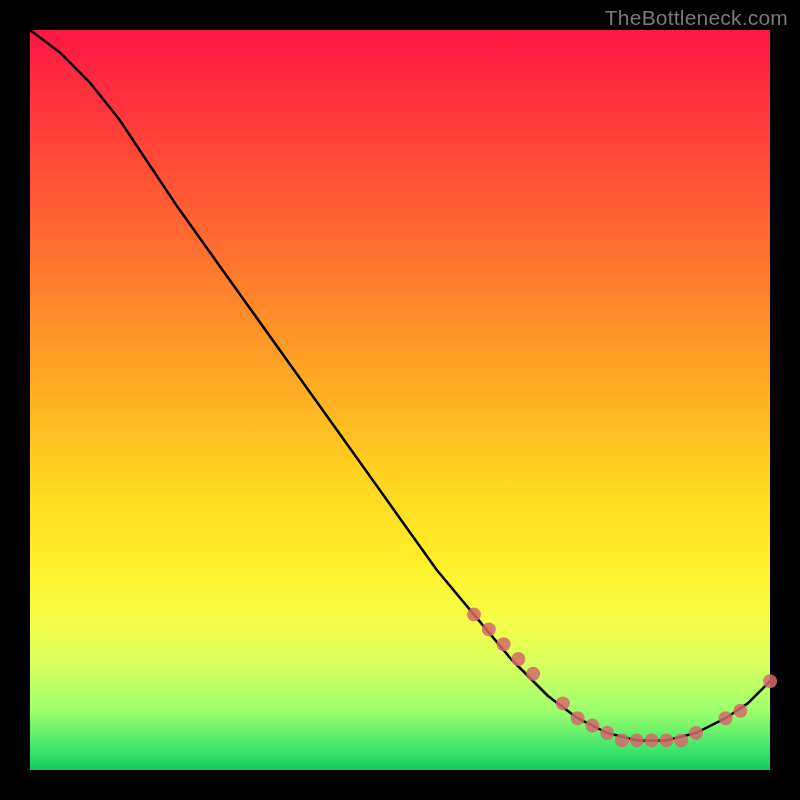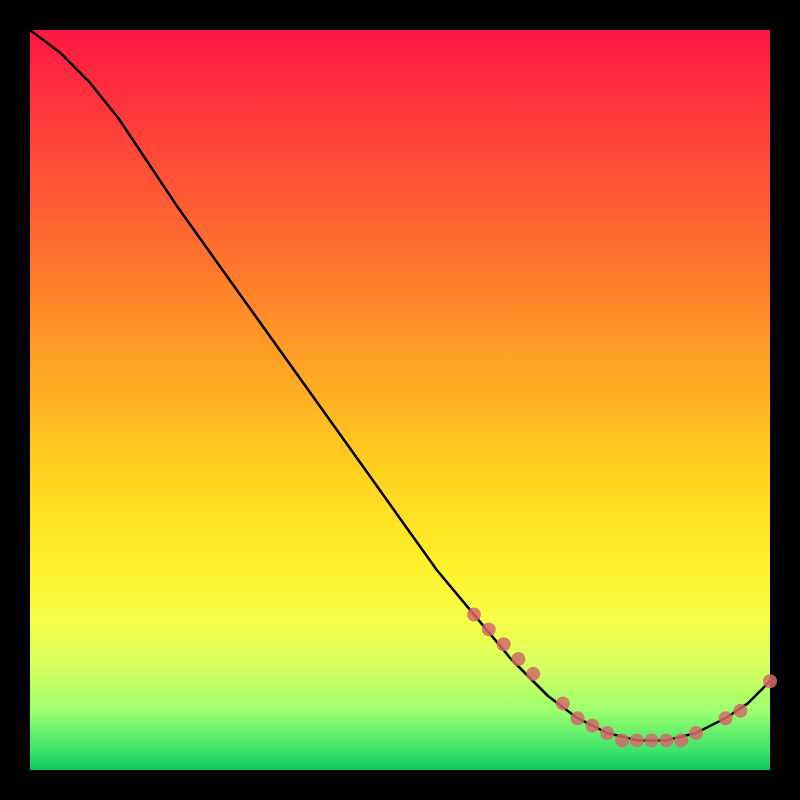--- a/index.html
+++ b/index.html
@@ -80,13 +80,14 @@
           <circle cx="621.6" cy="710.4" r="7" fill="#d46a6a" fill-opacity="0.85"></circle>
           <circle cx="636.4" cy="710.4" r="7" fill="#d46a6a" fill-opacity="0.85"></circle>
           <circle cx="651.2" cy="710.4" r="7" fill="#d46a6a" fill-opacity="0.85"></circle>
           <circle cx="666.0" cy="703.0" r="7" fill="#d46a6a" fill-opacity="0.85"></circle>
           <circle cx="695.6" cy="688.2" r="7" fill="#d46a6a" fill-opacity="0.85"></circle>
           <circle cx="710.4" cy="680.8" r="7" fill="#d46a6a" fill-opacity="0.85"></circle>
           <circle cx="740.0" cy="651.2" r="7" fill="#d46a6a" fill-opacity="0.85"></circle>
         </g>
     </svg>
   </div>
+  <div class="watermark">TheBottleneck.com</div>
 </div>
 
 </body></html>

